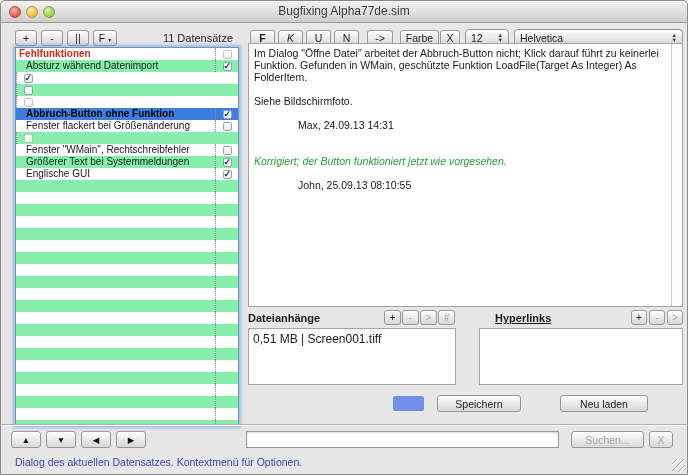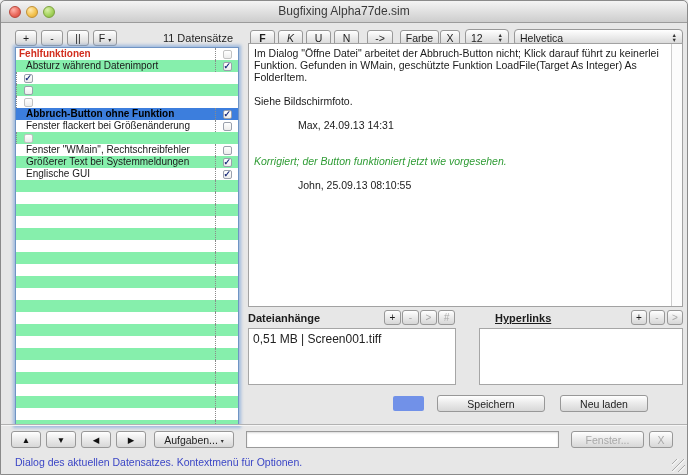--- a/index.html
+++ b/index.html
@@ -318,31 +318,27 @@
       <div class="att-item">0,51 MB | Screen001.tiff</div>
     </div>
 
   <div class="pane-label" style="left:494px;top:311px;text-decoration:underline;">Hyperlinks</div>
   <div class="btn mini" style="left:630px;top:309px;width:16px;">+</div>
   <div class="btn mini disabled" style="left:648px;top:309px;width:16px;">-</div>
   <div class="btn mini disabled" style="left:666px;top:309px;width:16px;">&gt;</div>
   <div class="pane-box" style="left:478px;width:204px;"></div>
 
   <div class="swatch" id="accent-swatch" style="background: rgb(113, 145, 232);"></div>
-  <div class="btn" style="left:436px;top:394px;width:108px;height:17px;">Speichern</div>
+  <div class="btn" style="left:436px;top:394px;width:84px;height:17px;">Speichern</div>
   <div class="btn" style="left:559px;top:394px;width:88px;height:17px;">Neu laden</div>
 
   <div class="divider"></div>
   <div class="btn arrow-btn" style="left:10px;top:430px;width:30px;height:17px;">▲</div>
   <div class="btn arrow-btn" style="left:45px;top:430px;width:30px;height:17px;">▼</div>
   <div class="btn arrow-btn" style="left:80px;top:430px;width:30px;height:17px;">◀</div>
   <div class="btn arrow-btn" style="left:115px;top:430px;width:30px;height:17px;">▶</div>
-  <div class="btn" style="left:153px;top:430px;width:80px;height:17px;">
-    <span>Aufgaben...</span>
-    <span class="tri-down">▾</span>
-  </div>
   <input class="field" style="left: 245px; top: 430px; width: 313px;" value="">
-  <div class="btn disabled" style="left:570px;top:430px;width:73px;height:17px;">Fenster...</div>
+  <div class="btn disabled" style="left:570px;top:430px;width:73px;height:17px;">Suchen...</div>
   <div class="btn disabled" style="left:648px;top:430px;width:24px;height:17px;">X</div>
 
   <div class="statusbar">Dialog des aktuellen Datensatzes. Kontextmenü für Optionen.</div>
   <div class="grip"></div>
 </div>
 
 </body></html>

